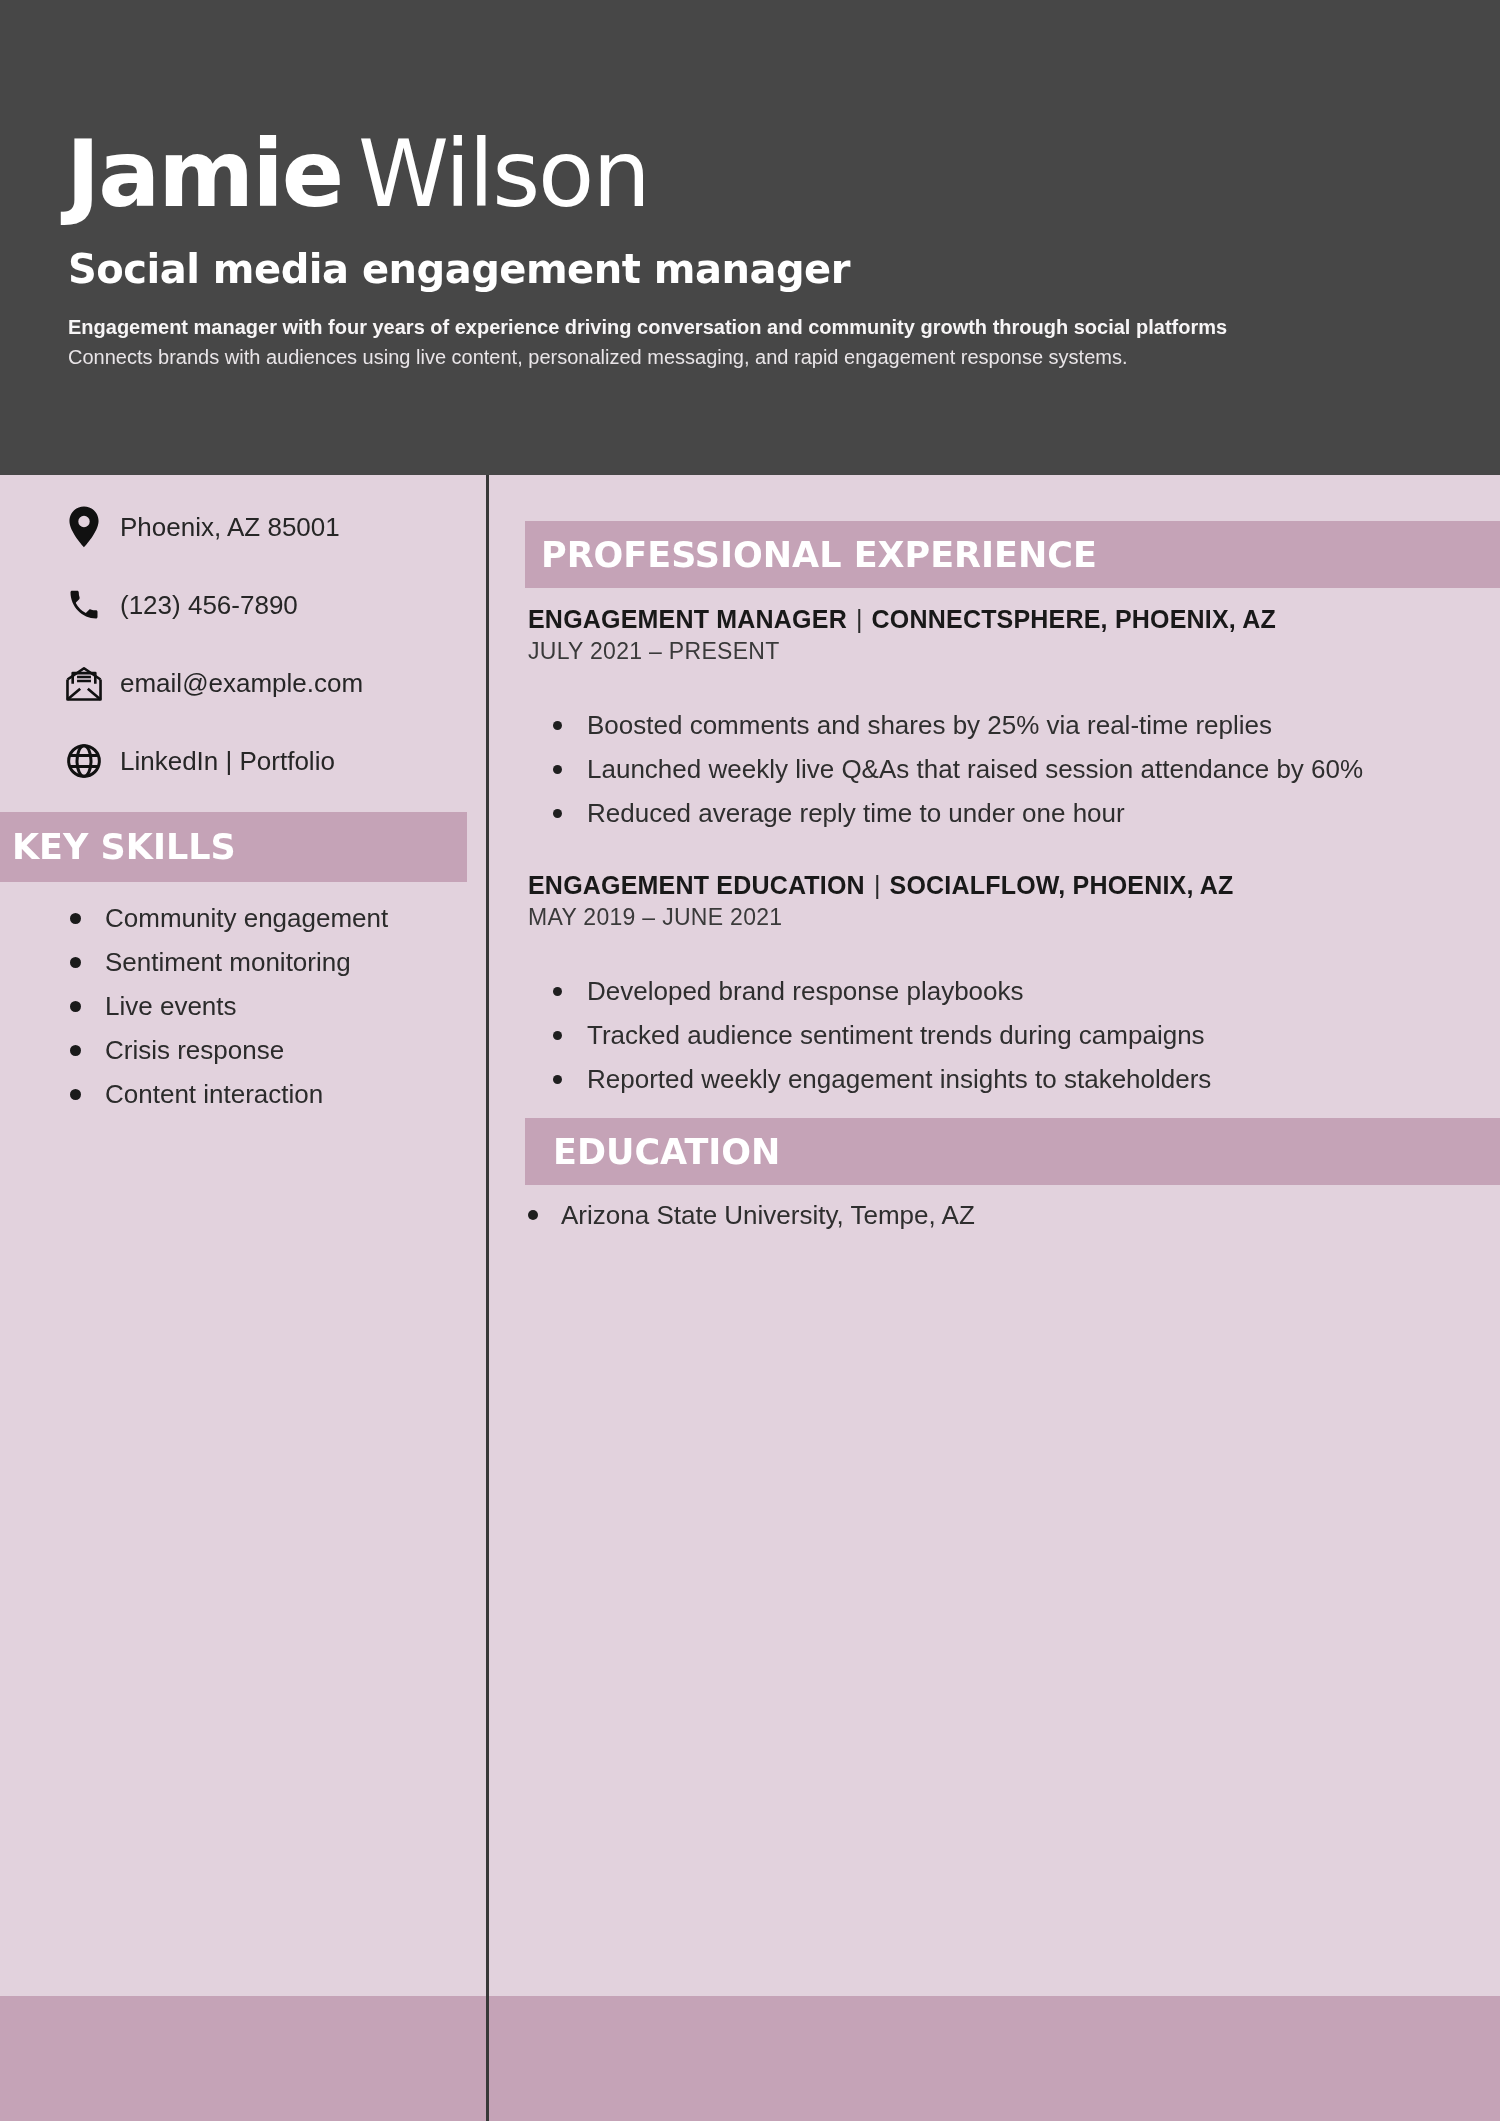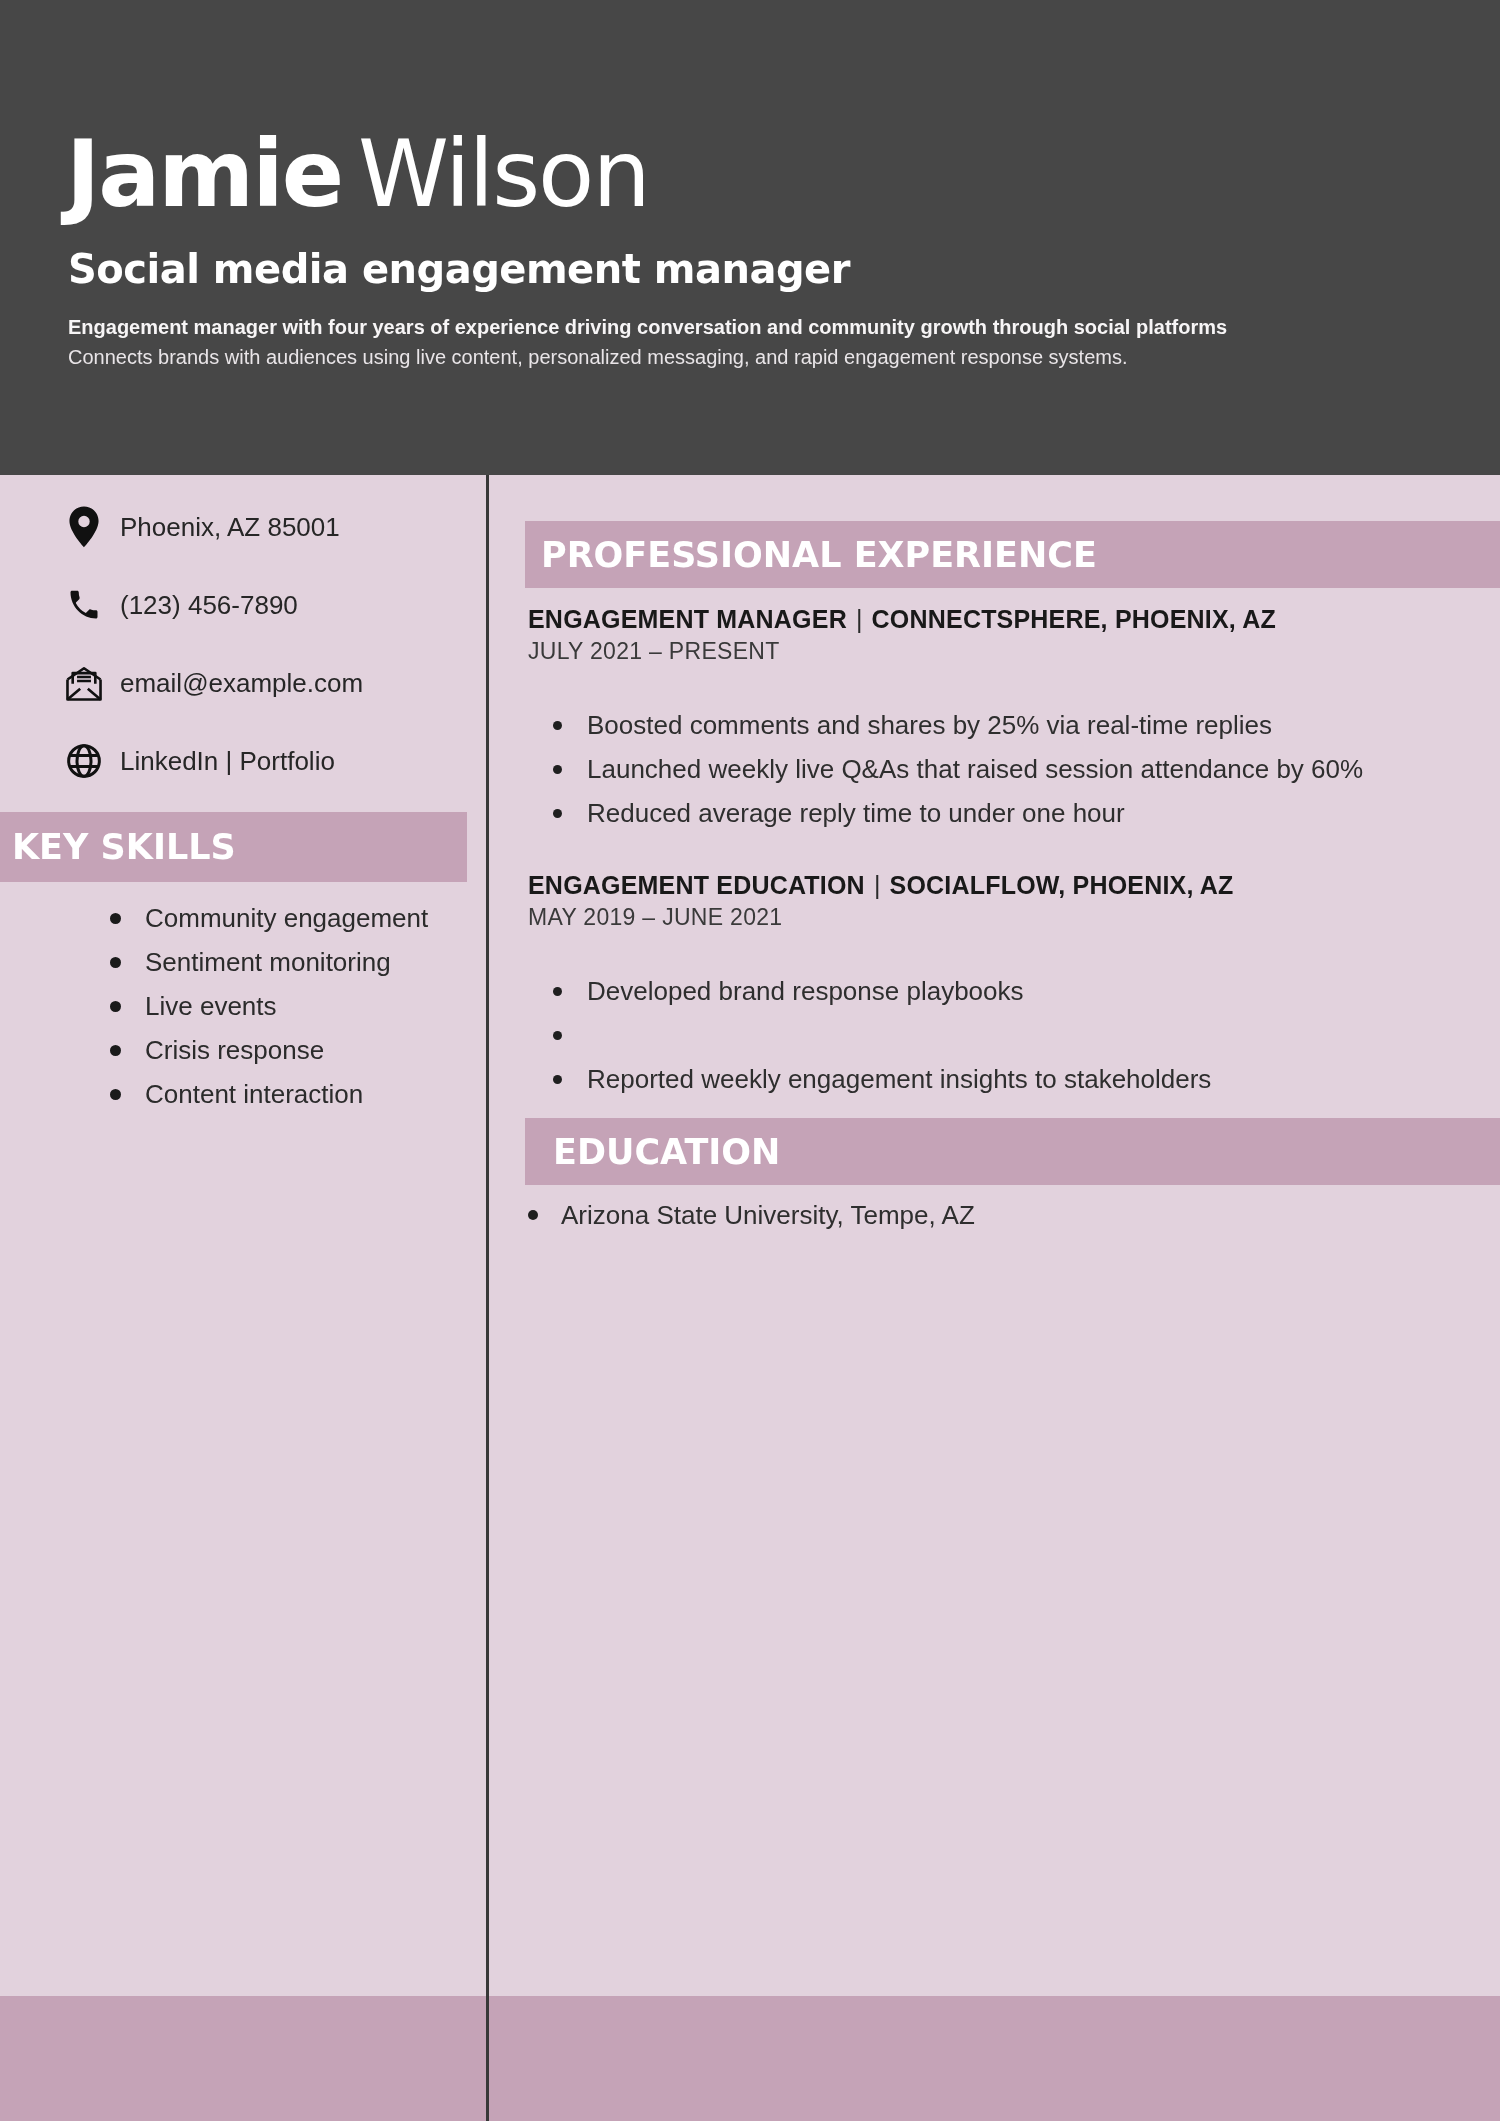--- a/index.html
+++ b/index.html
@@ -27,21 +27,21 @@
   .c-ico{width:48px;display:flex;justify-content:center;align-items:center;flex-shrink:0;}
   .c-txt{margin-left:12px;font-size:26px;color:#262626;white-space:nowrap;}
 
   .bar{position:absolute;background:#c5a3b7;color:#fff;display:flex;align-items:center;
        font-family:"DejaVu Sans",sans-serif;font-weight:700;font-size:35px;box-sizing:border-box;}
   .skills-bar{left:0;top:812px;width:467px;height:70px;padding-left:12px;}
   .exp-bar{left:525px;top:521px;width:975px;height:67px;padding-left:16px;}
   .edu-bar{left:525px;top:1118px;width:975px;height:67px;padding-left:28px;}
 
   .skills-list{position:absolute;left:0;top:896px;width:486px;}
-  .s-row{display:flex;align-items:center;height:44px;padding-left:70px;margin-left:40px;}
+  .s-row{display:flex;align-items:center;height:44px;padding-left:70px;}
   .s-dot{width:11px;height:11px;border-radius:50%;background:#1a1a1a;flex-shrink:0;}
   .s-txt{margin-left:24px;font-size:26px;color:#2b2b2b;white-space:nowrap;}
 
   
   .job-title{position:absolute;left:528px;font-size:25px;font-weight:700;color:#191919;
              letter-spacing:0.2px;white-space:nowrap;}
   .job-title .sep{font-weight:400;padding:0 9px;color:#2a2a2a;}
   .job-dates{position:absolute;left:528px;font-size:23px;color:#3a3a3a;letter-spacing:0.3px;white-space:nowrap;}
   .j1t{top:605px;} .j1d{top:638px;}
   .j2t{top:871px;} .j2d{top:904px;}
@@ -171,20 +171,21 @@
     <span>ENGAGEMENT EDUCATION</span><span class="sep">|</span><span>SOCIALFLOW, PHOENIX, AZ</span>
   </div>
   <div class="job-dates j2d">MAY 2019 – JUNE 2021</div>
   <div class="bullets b2">
     <div class="b-row">
       <span class="b-dot"></span>
       <span class="b-txt">Developed brand response playbooks</span>
     </div>
     <div class="b-row">
       <span class="b-dot"></span>
+      <span class="b-txt">Tracked audience sentiment trends during campaigns</span>
     </div>
     <div class="b-row">
       <span class="b-dot"></span>
       <span class="b-txt">Reported weekly engagement insights to stakeholders</span>
     </div>
   </div>
 
   <div class="bar edu-bar">
     <span>EDUCATION</span>
   </div>

